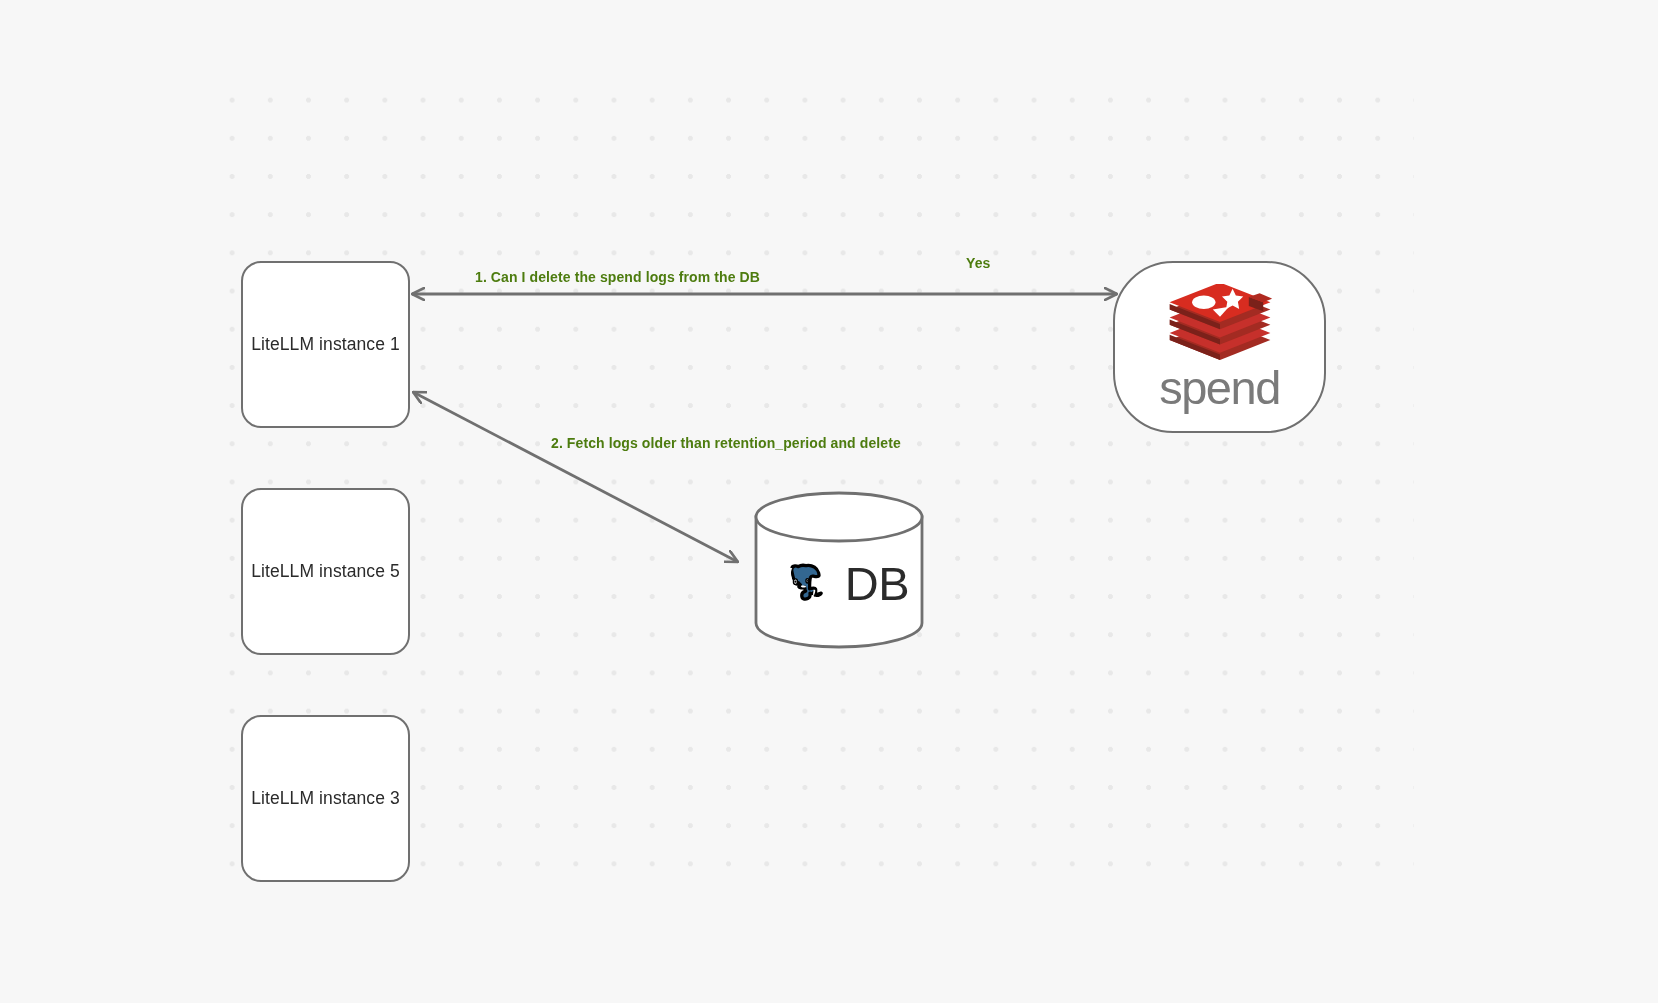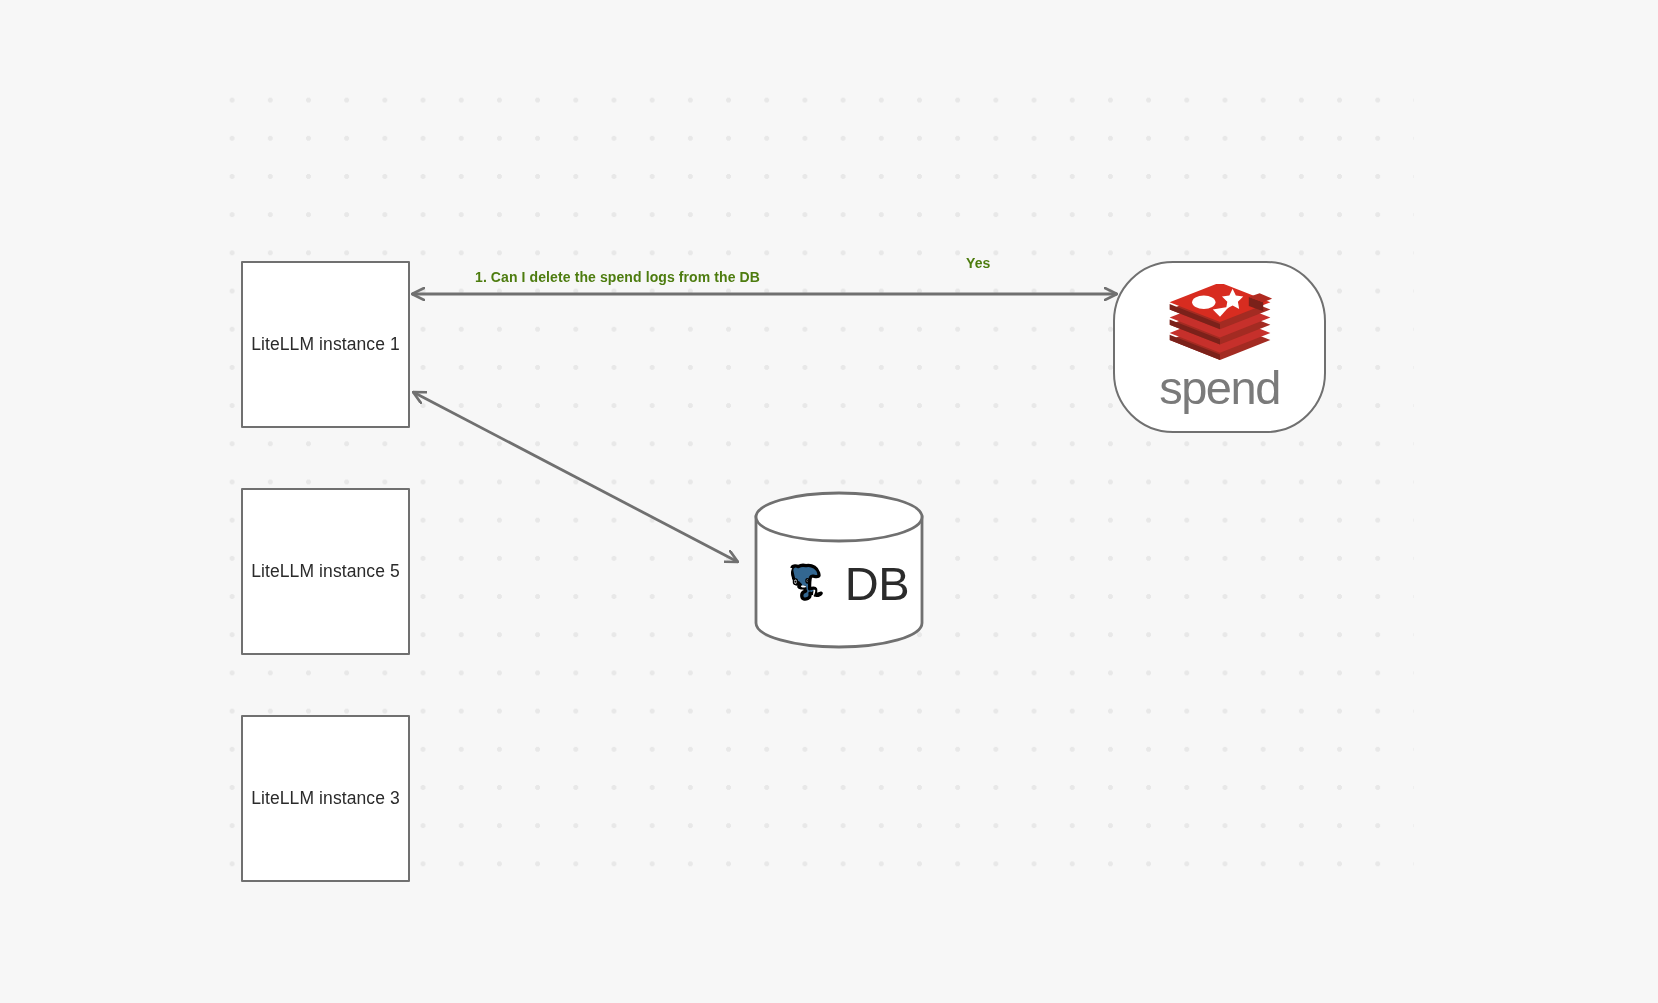--- a/index.html
+++ b/index.html
@@ -26,21 +26,21 @@
     height: 808px;
     background-image: radial-gradient(#e8e8e8 2.4px, transparent 2.5px);
     background-size: 38.2px 38.2px;
     background-position: 3px 3px;
     pointer-events: none;
   }
   .node-box {
     position: absolute;
     background: #ffffff;
     border: 2.5px solid #707070;
-    border-radius: 1px;
+    border-radius: 20px;
     box-sizing: border-box;
     display: flex;
     align-items: center;
     justify-content: center;
   }
   .node-label {
     font-size: 17.5px;
     color: #2b2b2b;
     font-family: "Liberation Sans", sans-serif;
     letter-spacing: 0.1px;
@@ -199,14 +199,15 @@
         </span>
         <span class="db-text">DB</span>
       </div>
     </div>
   </div>
 
   <div class="edge-label" style="left:475px; top:269px;">1.  Can I delete the spend logs from the DB</div>
 
   <div class="edge-label" style="left:966px; top:255px;">Yes</div>
 
+  <div class="edge-label" style="left:551px; top:435px;">2.  Fetch logs older than retention_period and delete</div>
 
 </div>
 
 </body></html>

